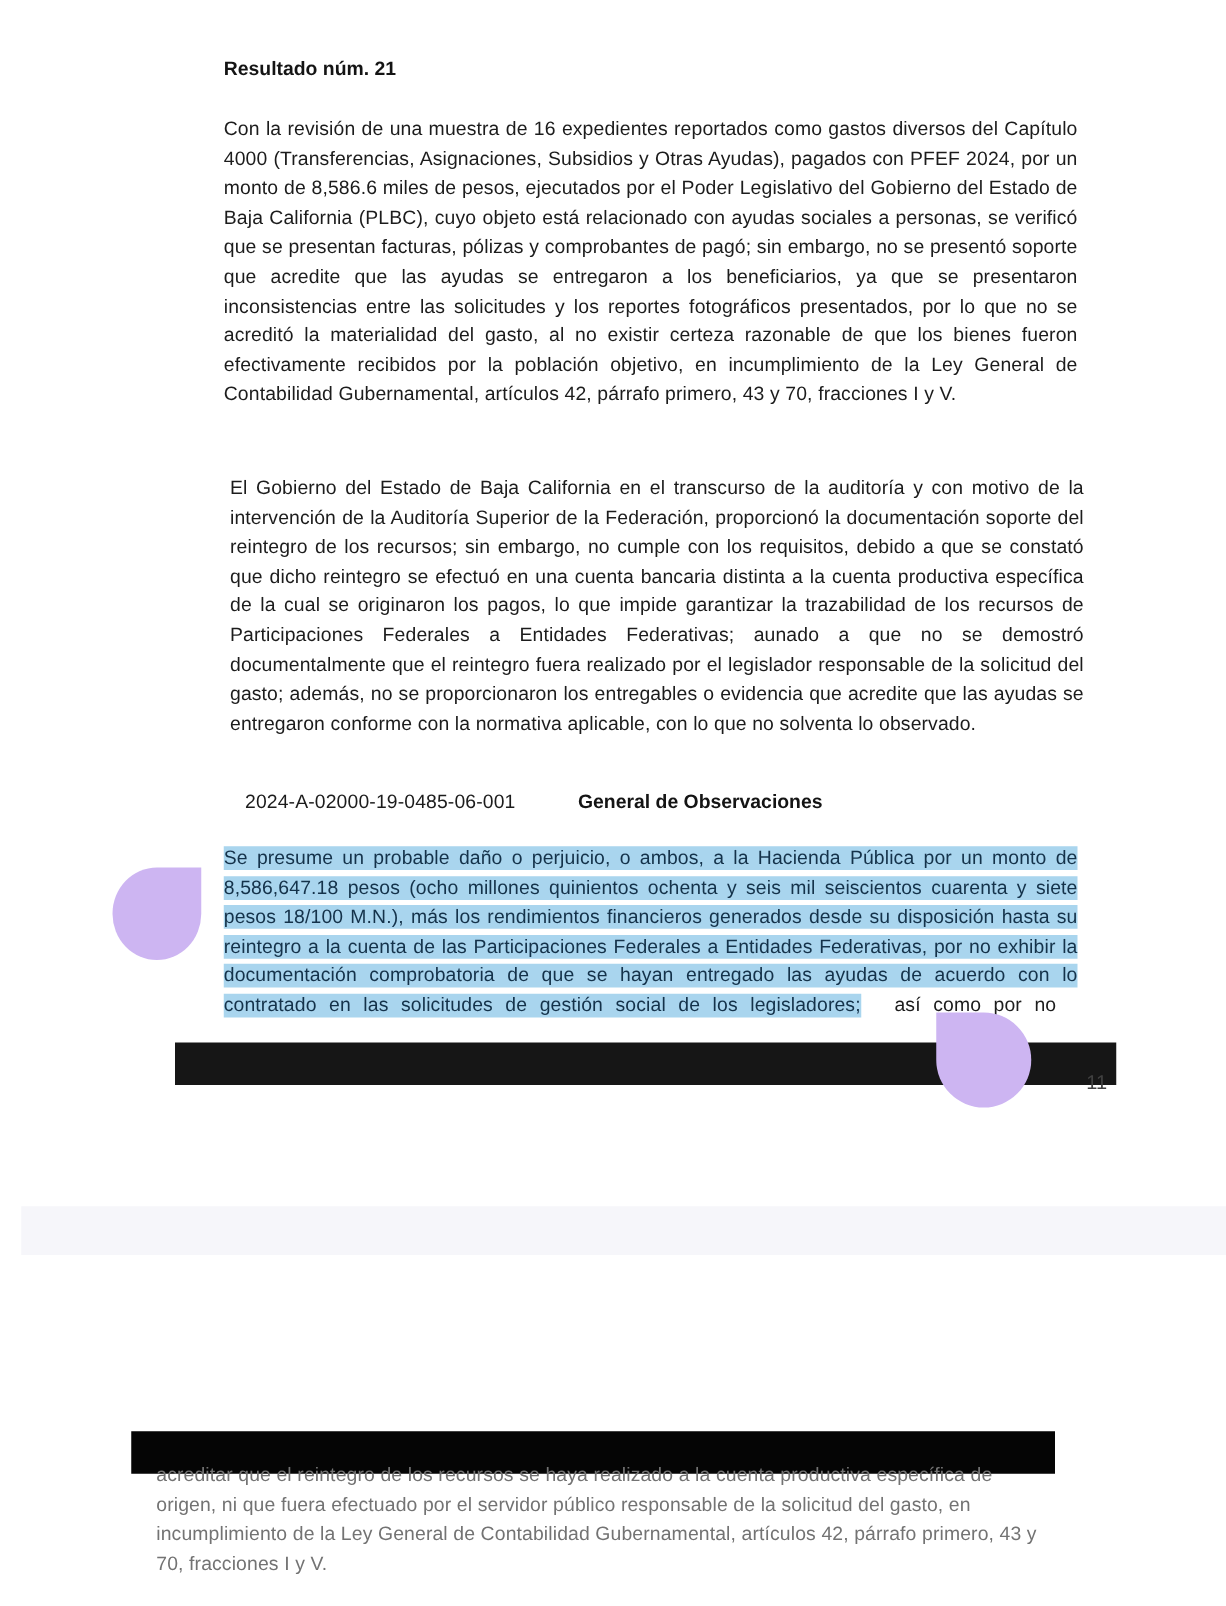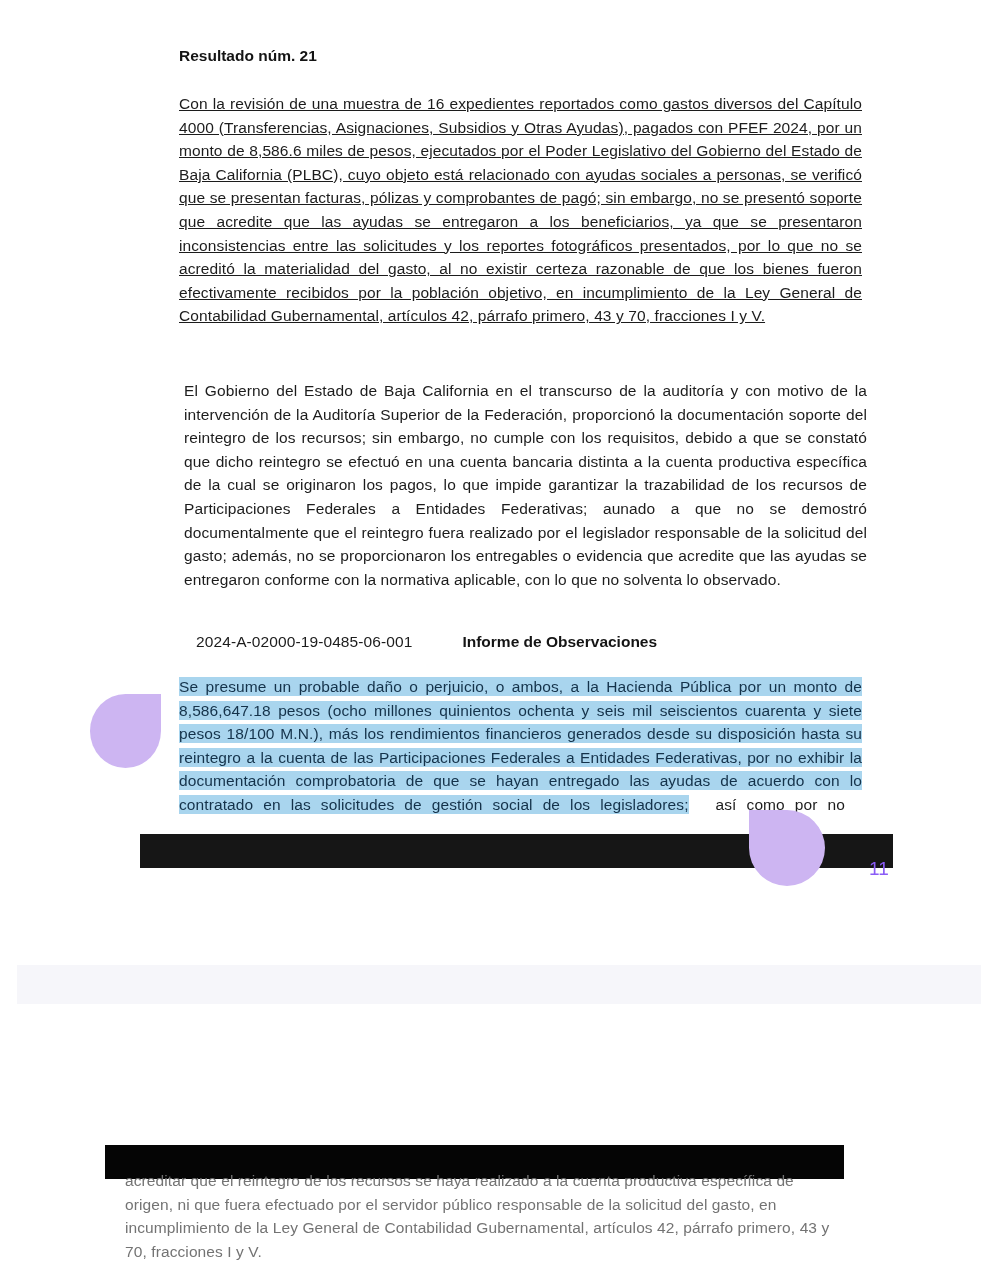--- a/index.html
+++ b/index.html
@@ -18,21 +18,21 @@
 
   .doc-title {
     left: 145px; top: 13px; width: 720px;
     font-size: 15.5px; font-weight: bold; color: #141414;
     z-index: 2;
   }
   .body-text {
     font-size: 15.5px; line-height: 23.6px; letter-spacing: 0.1px;
     text-align: justify; color: #1c1c1c; z-index: 2;
   }
-  .para1 { left: 145px; top: 58px;  width: 717px; text-decoration: underline; }
+  .para1 { left: 145px; top: 58px;  width: 717px; }
   .para2 { left: 150px; top: 345px; width: 717px; }
 
   .action-line { left: 145px; top: 599px; width: 717px; font-size: 15.5px; z-index: 2; }
   .action-code  { letter-spacing: 0.1px; color: #1c1c1c; text-align: right; }
   .action-label { font-weight: bold; color: #141414; margin-left: 16px; }
 
   .para-highlight {
     left: 145px; top: 641px; width: 717px;
     text-align: justify; text-align-last: justify;
   }
@@ -55,21 +55,21 @@
     border-radius: 0 50% 50% 50%;
     z-index: 3;
   }
 
   .footer-rule {
     left: 123px; top: 817px; width: 753px; height: 2px;
     background: #161616; z-index: 2;
   }
   .page-number {
     left: 835px; top: 824px; width: 40px;
-    font-size: 19px; color: #8b5cf6; text-align: right; z-index: 2;
+    font-size: 16px; color: #404040; text-align: right; z-index: 2;
   }
 
   
   .gap-band { left: 0; top: 948px; width: 981px; height: 39px; background: var(--gap-band, #f6f6fa); }
 
   
   .page2 { left: 0; top: 987px; width: 981px; height: 298px; background: #fff; }
 
   .running-header {
     left: 88px; top: 1110px; width: 760px;
@@ -92,21 +92,21 @@
 
   <div class="abs blob-left"></div>
 
   <h1 class="abs doc-title">Resultado núm. 21</h1>
 
   <p class="abs body-text para1">Con la revisión de una muestra de 16 expedientes reportados como gastos diversos del Capítulo 4000 (Transferencias, Asignaciones, Subsidios y Otras Ayudas), pagados con PFEF 2024, por un monto de 8,586.6 miles de pesos, ejecutados por el Poder Legislativo del Gobierno del Estado de Baja California (PLBC), cuyo objeto está relacionado con ayudas sociales a personas, se verificó que se presentan facturas, pólizas y comprobantes de pagó; sin embargo, no se presentó soporte que acredite que las ayudas se entregaron a los beneficiarios, ya que se presentaron inconsistencias entre las solicitudes y los reportes fotográficos presentados, por lo que no se acreditó la materialidad del gasto, al no existir certeza razonable de que los bienes fueron efectivamente recibidos por la población objetivo, en incumplimiento de la Ley General de Contabilidad Gubernamental, artículos 42, párrafo primero, 43 y 70, fracciones I y V.</p>
 
   <p class="abs body-text para2">El Gobierno del Estado de Baja California en el transcurso de la auditoría y con motivo de la intervención de la Auditoría Superior de la Federación, proporcionó la documentación soporte del reintegro de los recursos; sin embargo, no cumple con los requisitos, debido a que se constató que dicho reintegro se efectuó en una cuenta bancaria distinta a la cuenta productiva específica de la cual se originaron los pagos, lo que impide garantizar la trazabilidad de los recursos de Participaciones Federales a Entidades Federativas; aunado a que no se demostró documentalmente que el reintegro fuera realizado por el legislador responsable de la solicitud del gasto; además, no se proporcionaron los entregables o evidencia que acredite que las ayudas se entregaron conforme con la normativa aplicable, con lo que no solventa lo observado.</p>
 
   <p class="abs action-line">
-    <span class="action-code">2024-A-02000-19-0485-06-001</span><span class="action-label">Informe de Observaciones</span>
+    <span class="action-code">2024-A-02000-19-0485-06-001</span><span class="action-label">General de Observaciones</span>
   </p>
 
   <p class="abs body-text para-highlight">
     <mark>Se presume un probable daño o perjuicio, o ambos, a la Hacienda Pública por un monto de 8,586,647.18 pesos (ocho millones quinientos ochenta y seis mil seiscientos cuarenta y siete pesos 18/100 M.N.), más los rendimientos financieros generados desde su disposición hasta su reintegro a la cuenta de las Participaciones Federales a Entidades Federativas, por no exhibir la documentación comprobatoria de que se hayan entregado las ayudas de acuerdo con lo contratado en las solicitudes de gestión social de los legisladores;</mark><span> así como por no</span>
   </p>
 
   <div class="abs footer-rule"></div>
 
   <div class="abs blob-bottom"></div>
 

